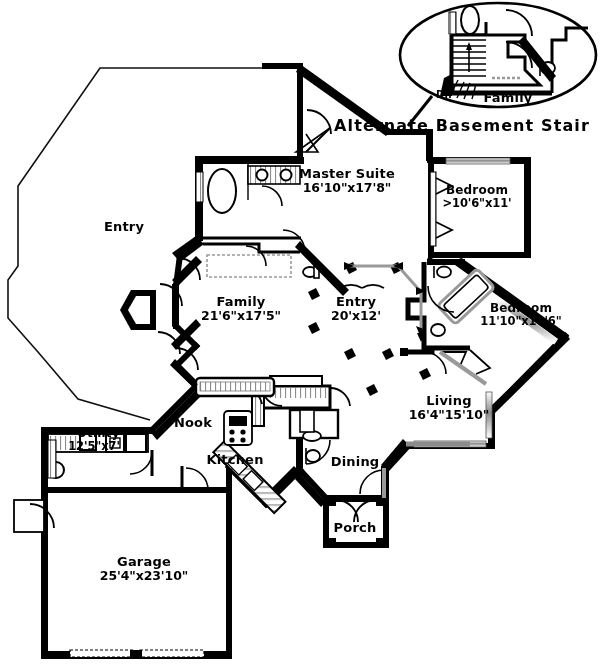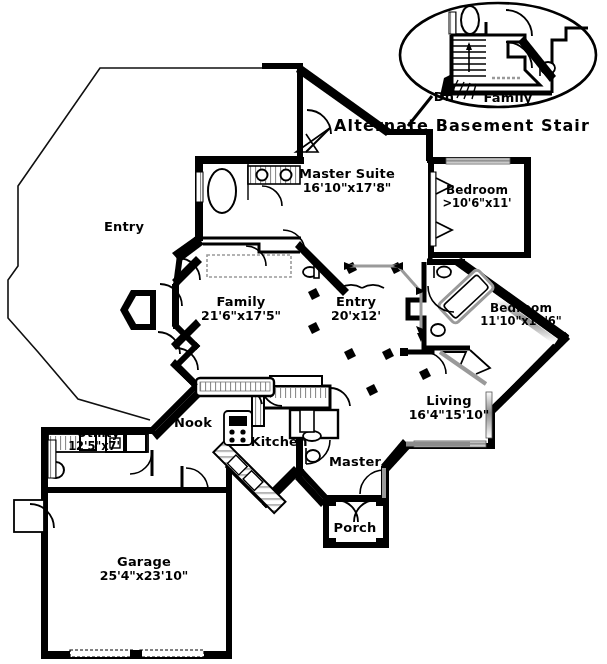--- a/index.html
+++ b/index.html
@@ -17,21 +17,21 @@
     white-space:nowrap;
     text-align:center;
     transform:translateX(-50%);
     line-height:1.18;
     letter-spacing:0.2px;
   }
   .lbl .rn{display:block;font-size:13px;}
   .lbl .dim{display:block;font-size:12.5px;letter-spacing:-0.1px;}
   .lbl.sm .rn{font-size:12px;}
   .lbl.sm .dim{font-size:11.5px;}
-  .lbl.tiny .rn{font-size:13px;}
+  .lbl.tiny .rn{font-size:10px;}
   .lbl.cap{font-size:16px;letter-spacing:1.1px;}
 </style>
 </head>
 <body>
 
 <svg id="plan" viewBox="0 0 607 664" xmlns="http://www.w3.org/2000/svg" shape-rendering="geometricPrecision">
   <defs>
     <pattern id="hatchDiag" width="6" height="6" patternUnits="userSpaceOnUse" patternTransform="rotate(45)">
       <rect width="6" height="6" fill="#ffffff"></rect>
       <line x1="0" y1="0" x2="0" y2="6" stroke="#8d8d8d" stroke-width="2.6"></line>
@@ -432,26 +432,26 @@
 
 <div class="lbl" style="left:193px;top:415px;">
   <span class="rn">Nook</span>
 </div>
 
 <div class="lbl sm" style="left:94px;top:426px;text-align:right;">
   <span class="rn">Utility</span>
   <span class="dim">12'5"x7'</span>
 </div>
 
-<div class="lbl" style="left:235px;top:434px;margin-left:44px;">
+<div class="lbl" style="left:235px;top:452px;">
   <span class="rn">Kitchen</span>
 </div>
 
 <div class="lbl" style="left:355px;top:454px;">
-  <span class="rn">Master</span>
+  <span class="rn">Dining</span>
 </div>
 
 <div class="lbl" style="left:355px;top:520px;text-align:center;">
   <span class="rn">Porch</span>
 </div>
 
 <div class="lbl" style="left:144px;top:554px;">
   <span class="rn">Garage</span>
   <span class="dim">25'4"x23'10"</span>
 </div>

